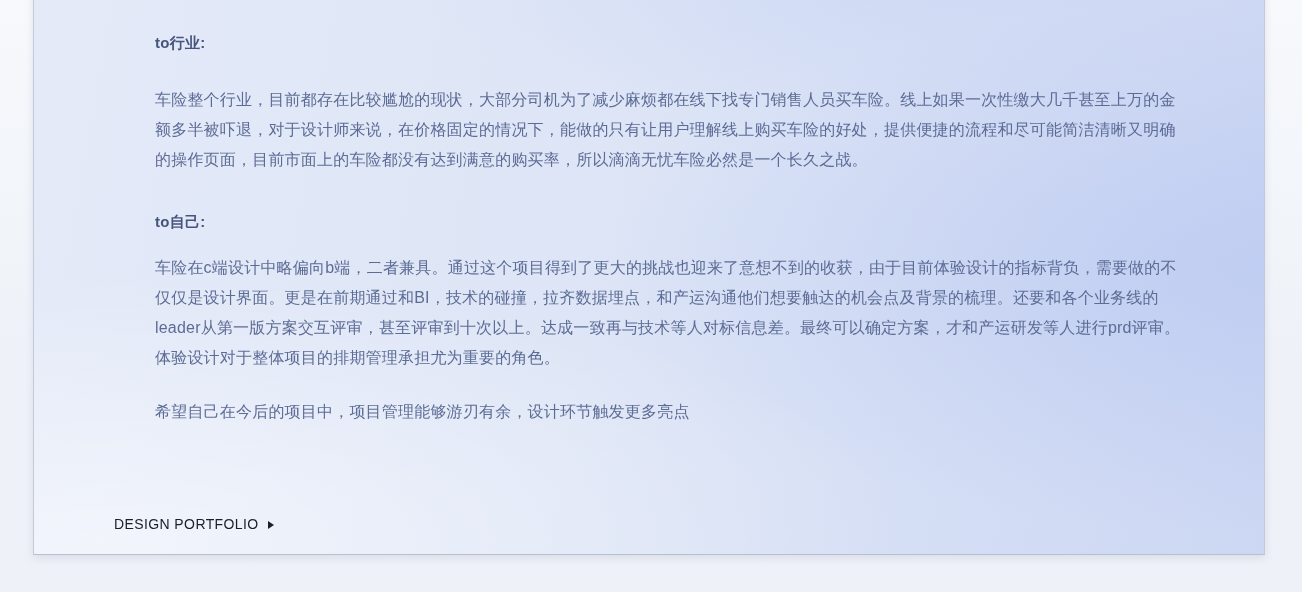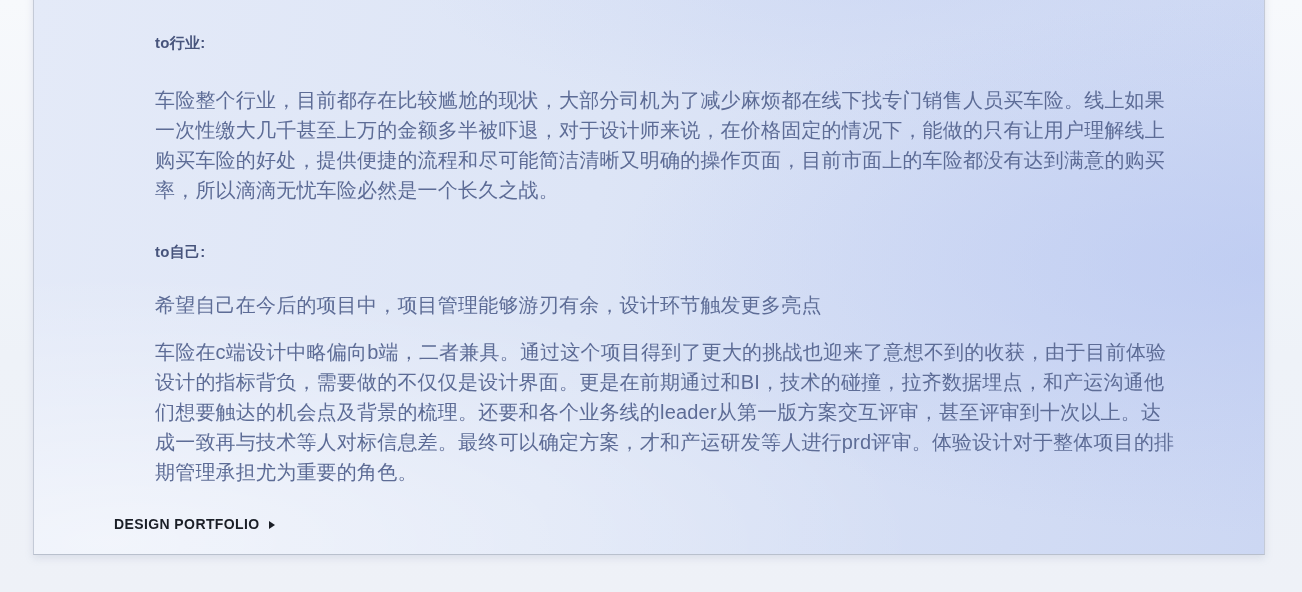--- a/index.html
+++ b/index.html
@@ -40,21 +40,21 @@
     font-size: 15px;
     line-height: 28px;
     font-weight: 700;
     color: #47547c;
     letter-spacing: 0.3px;
   }
   .heading-self { margin-top: 33px; }
 
   .body-text {
     width: 1026px;
-    font-size: 20px;
+    font-size: 16px;
     line-height: 30px;
     letter-spacing: 0.2px;
     color: #5d6c96;
   }
   .para-industry { margin-top: 28px; }
   .para-self     { margin-top: 17px; }
   .para-hope     { margin-top: 24px; }
 
   
   .portfolio-link {
@@ -63,21 +63,21 @@
     top: 536px;
     display: flex;
     align-items: center;
     gap: 9px;
     cursor: pointer;
     background: none;
     border: none;
   }
   .portfolio-label {
     font-size: 14px;
-    font-weight: 700;
+    font-weight: 400;
     letter-spacing: 0.4px;
     color: #1b1f27;
     font-family: "Liberation Sans", "DejaVu Sans", sans-serif;
   }
   .arrow-right {
     width: 0;
     height: 0;
     border-left: 6px solid #1b1f27;
     border-top: 4px solid transparent;
     border-bottom: 4px solid transparent;
@@ -89,23 +89,23 @@
 
 <div class="card">
   <div class="content">
 
     <h2 class="section-heading heading-industry">to行业:</h2>
 
     <p class="body-text para-industry">车险整个行业，目前都存在比较尴尬的现状，大部分司机为了减少麻烦都在线下找专门销售人员买车险。线上如果一次性缴大几千甚至上万的金额多半被吓退，对于设计师来说，在价格固定的情况下，能做的只有让用户理解线上购买车险的好处，提供便捷的流程和尽可能简洁清晰又明确的操作页面，目前市面上的车险都没有达到满意的购买率，所以滴滴无忧车险必然是一个长久之战。</p>
 
     <h2 class="section-heading heading-self">to自己:</h2>
 
+    <p class="body-text para-self">车险在c端设计中略偏向b端，二者兼具。通过这个项目得到了更大的挑战也迎来了意想不到的收获，由于目前体验设计的指标背负，需要做的不仅仅是设计界面。更是在前期通过和BI，技术的碰撞，拉齐数据埋点，和产运沟通他们想要触达的机会点及背景的梳理。还要和各个业务线的leader从第一版方案交互评审，甚至评审到十次以上。达成一致再与技术等人对标信息差。最终可以确定方案，才和产运研发等人进行prd评审。体验设计对于整体项目的排期管理承担尤为重要的角色。</p>
+
     <p class="body-text para-hope">希望自己在今后的项目中，项目管理能够游刃有余，设计环节触发更多亮点</p>
-
-    <p class="body-text para-self">车险在c端设计中略偏向b端，二者兼具。通过这个项目得到了更大的挑战也迎来了意想不到的收获，由于目前体验设计的指标背负，需要做的不仅仅是设计界面。更是在前期通过和BI，技术的碰撞，拉齐数据埋点，和产运沟通他们想要触达的机会点及背景的梳理。还要和各个业务线的leader从第一版方案交互评审，甚至评审到十次以上。达成一致再与技术等人对标信息差。最终可以确定方案，才和产运研发等人进行prd评审。体验设计对于整体项目的排期管理承担尤为重要的角色。</p>
 
   </div>
 
   <div class="portfolio-link">
     <span class="portfolio-label">DESIGN PORTFOLIO</span>
     <span class="arrow-right"></span>
   </div>
 </div>
 
 </body></html>

